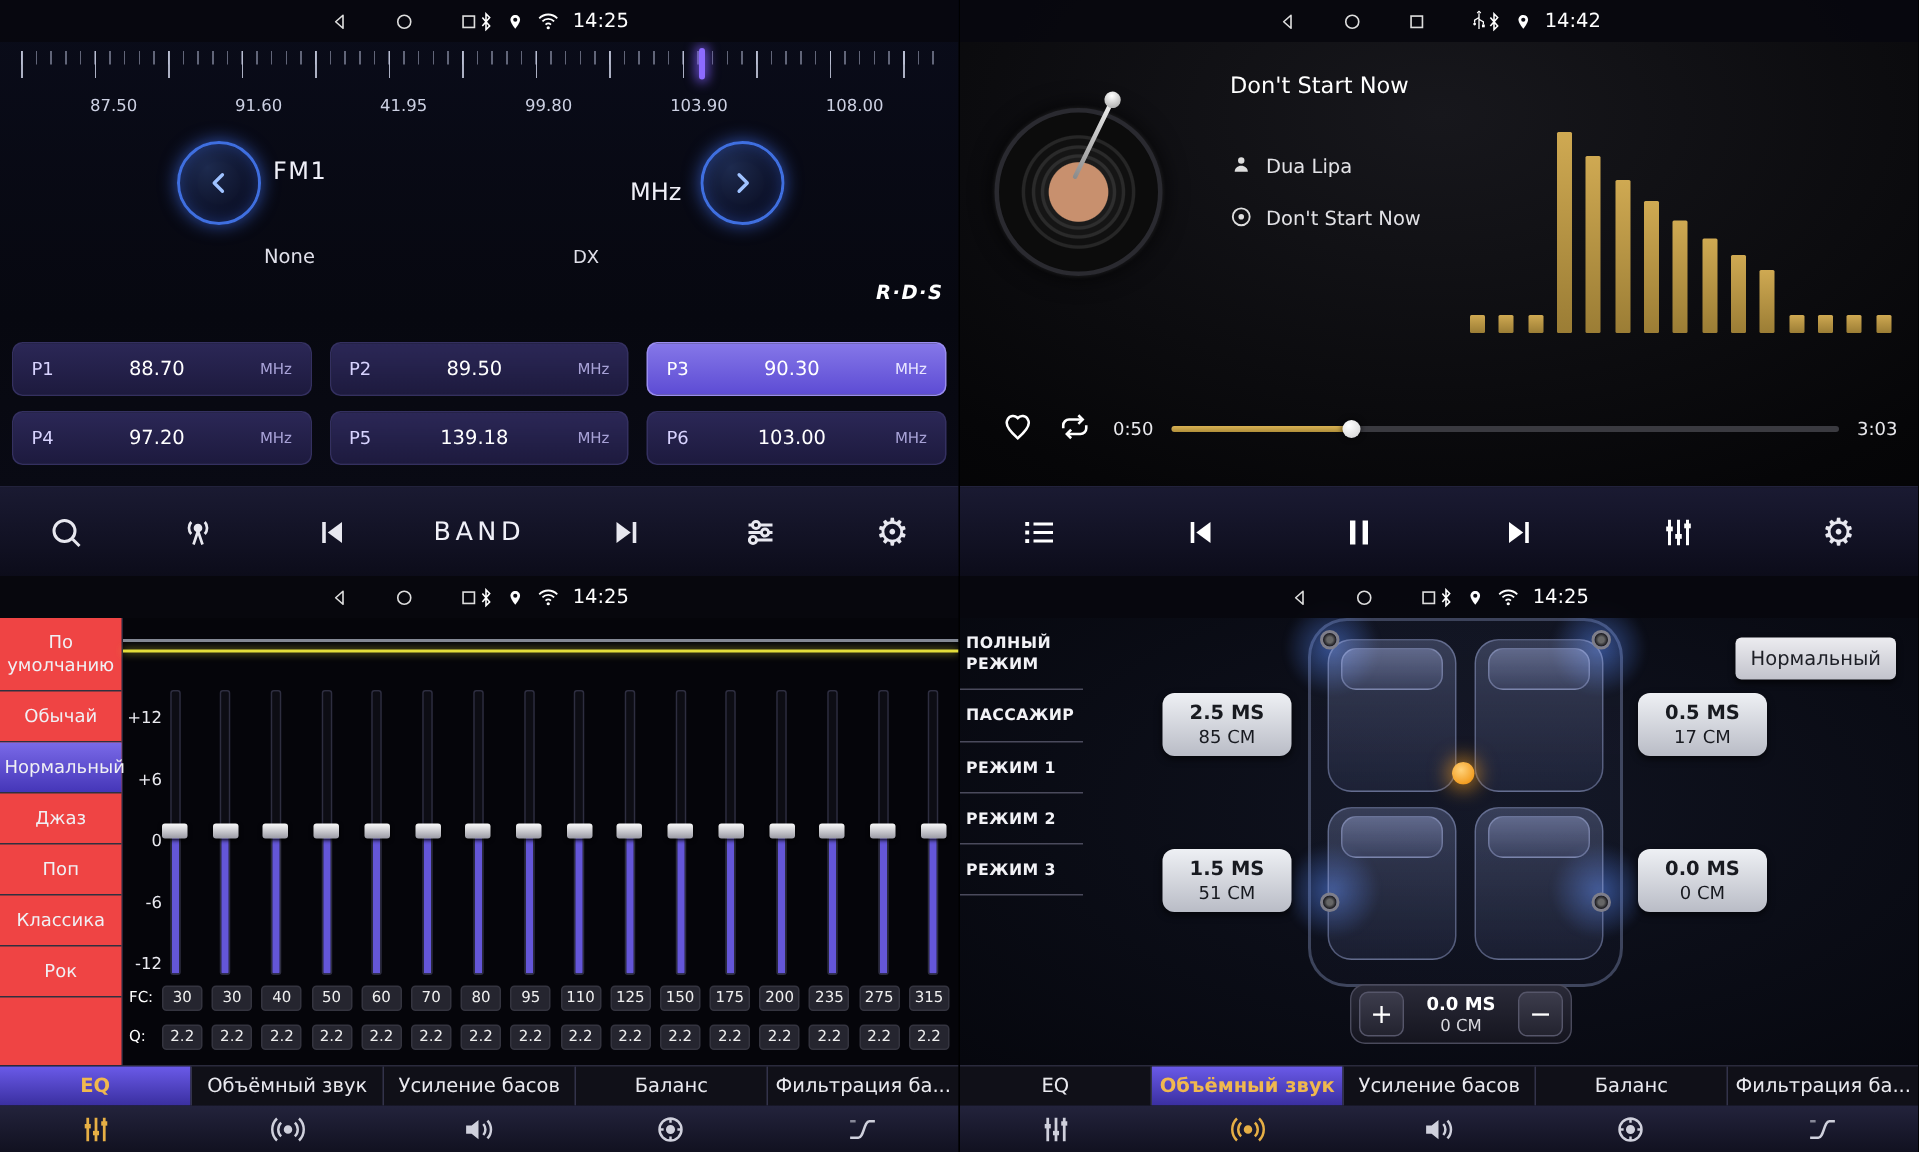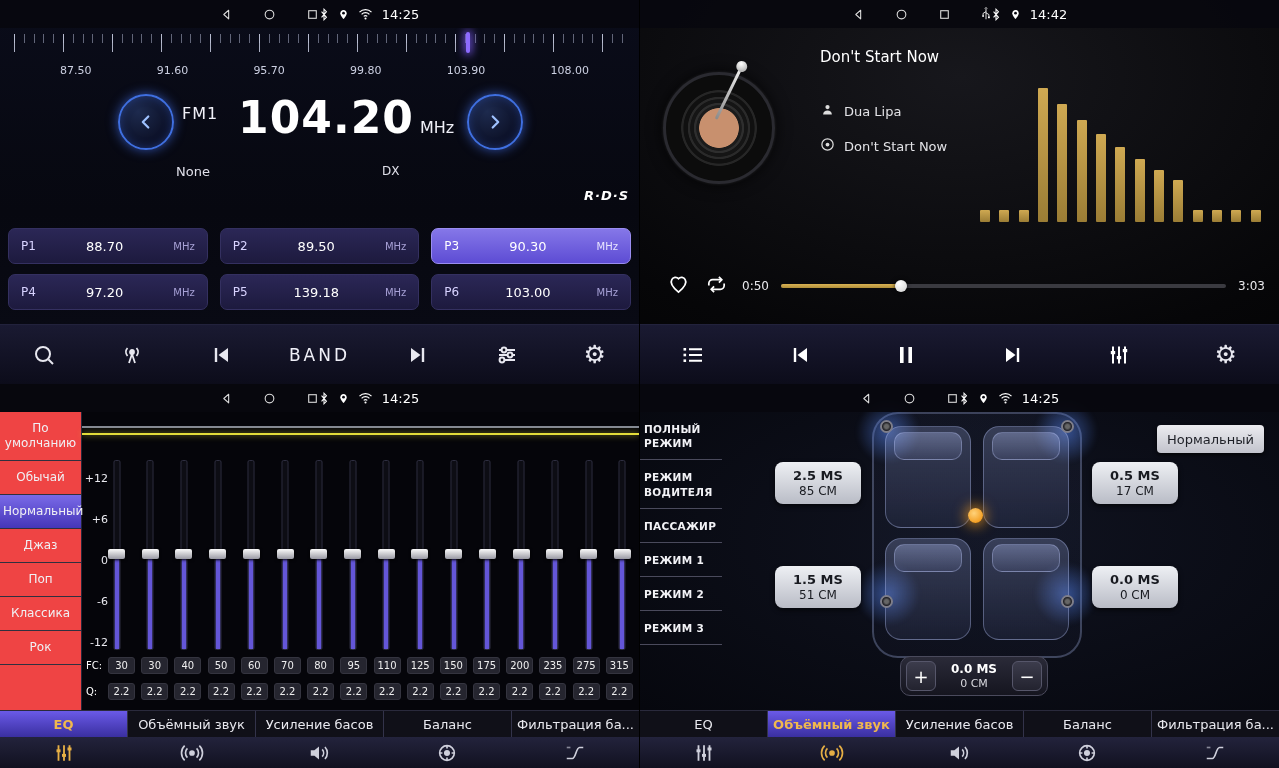--- a/index.html
+++ b/index.html
@@ -214,35 +214,34 @@
         <span class="sb-time">14:25</span>
       </div>
     </div>
 
     <div class="dial">
       <div class="ticks"></div>
       <div class="tick-indicator"></div>
       <div class="dial-labels">
         <span>87.50</span>
         <span>91.60</span>
-        <span>95.70</span>
+        <span>41.95</span>
         <span>99.80</span>
         <span>103.90</span>
         <span>108.00</span>
       </div>
     </div>
 
     <div class="nav-circle" id="tune-down">
       <svg width="22" height="22" viewBox="0 0 24 24">
           <path d="M14.5 6 L8.5 12 L14.5 18" fill="none" stroke="#9fc2ff" stroke-width="2.4" stroke-linecap="round" stroke-linejoin="round"></path>
         </svg>
     </div>
     <span class="band-label">FM1</span>
     <span class="mode-label">None</span>
-    <span class="freq-big">104.20</span>
     <span class="mhz-label">MHz</span>
     <span class="dx-label">DX</span>
     <div class="nav-circle" id="tune-up">
       <svg width="22" height="22" viewBox="0 0 24 24">
           <path d="M9.5 6 L15.5 12 L9.5 18" fill="none" stroke="#9fc2ff" stroke-width="2.4" stroke-linecap="round" stroke-linejoin="round"></path>
         </svg>
     </div>
     <span class="rds-badge">R·D·S</span>
 
     <div class="presets">
@@ -721,21 +720,20 @@
               <path d="M2 7 a14 14 0 0 1 20 0 M5.5 10.5 a9 9 0 0 1 13 0 M9 14 a4.5 4.5 0 0 1 6 0" fill="none" stroke="#fff" stroke-width="2"></path>
               <circle cx="12" cy="17.5" r="1.8" fill="#fff"></circle>
             </svg>
           </span>
         <span class="sb-time">14:25</span>
       </div>
     </div>
 
     <div class="stage-menu">
       <div class="stage-item">ПОЛНЫЙ РЕЖИМ</div>
-      <div class="stage-item">РЕЖИМ ВОДИТЕЛЯ</div>
       <div class="stage-item">ПАССАЖИР</div>
       <div class="stage-item">РЕЖИМ 1</div>
       <div class="stage-item">РЕЖИМ 2</div>
       <div class="stage-item">РЕЖИМ 3</div>
     </div>
 
     <div class="profile-btn">Нормальный</div>
 
     <div class="car">
       <div class="glow" style="left:-18px; top:-14px;"></div>

